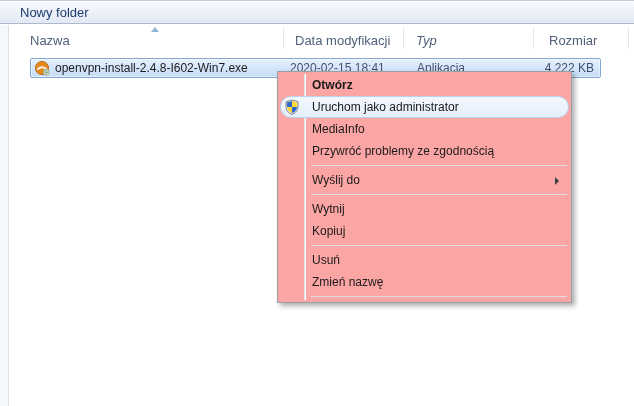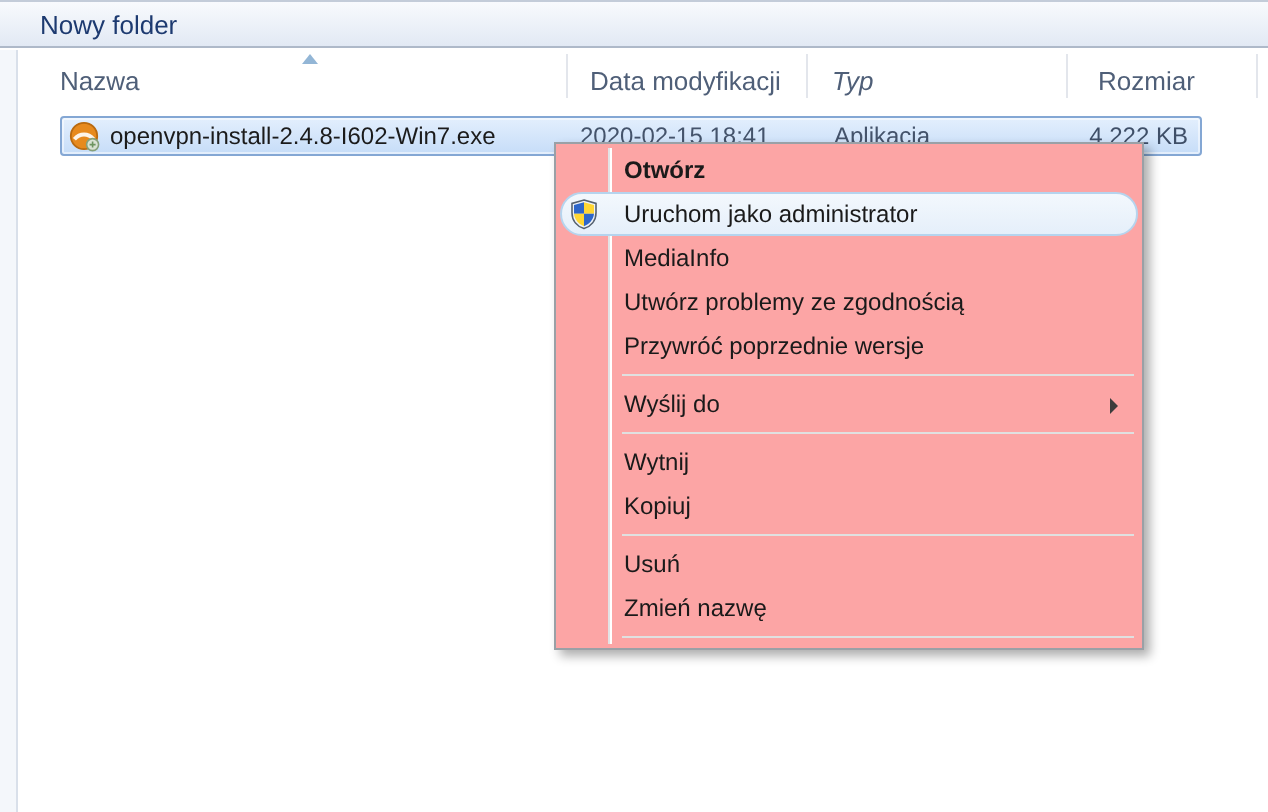--- a/index.html
+++ b/index.html
@@ -147,22 +147,21 @@
         <path d="M8 2.1 L3 3.5 V7.9 H8 Z" fill="#2e66c9"></path>
         <path d="M8 2.1 L13 3.5 V7.9 H8 Z" fill="#ffd633"></path>
         <path d="M3 7.9 H8 V14.1 C5.4 13.1 3.3 11 3 7.9 Z" fill="#ffd633"></path>
         <path d="M8 7.9 H13 C12.7 11 10.6 13.1 8 14.1 Z" fill="#2e66c9"></path>
       </svg>
     </span>
     <span>Uruchom jako administrator</span>
   </div>
 
   <div class="menu-item">MediaInfo</div>
-  <div class="menu-item">Utwórz problemy ze zgodnością</div>
-  <div class="menu-item">Przywróć poprzednie wersje</div>
+  <div class="menu-item">Przywróć problemy ze zgodnością</div>
 
   <div class="menu-sep"></div>
 
   <div class="menu-item">
     <span>Wyślij do</span>
     <span class="submenu-arrow"></span>
   </div>
 
   <div class="menu-sep"></div>
 

